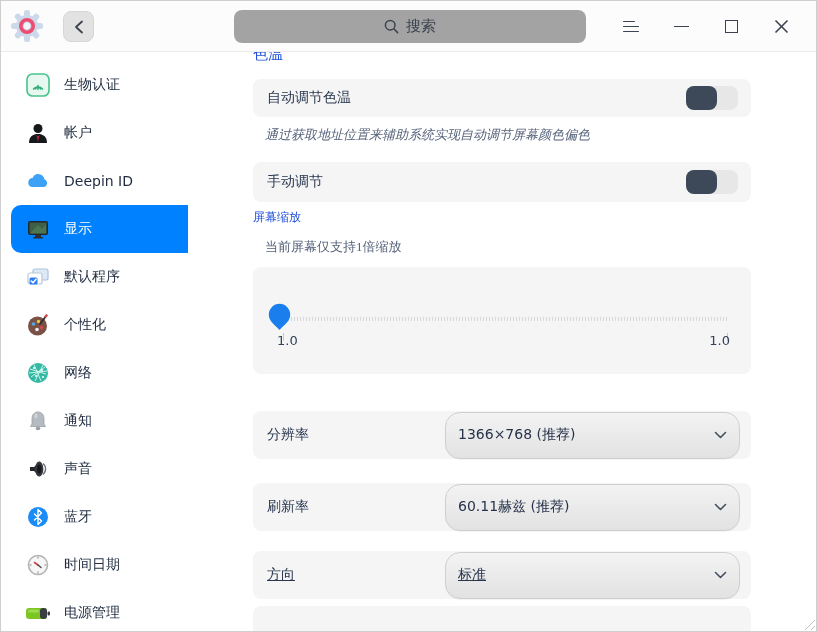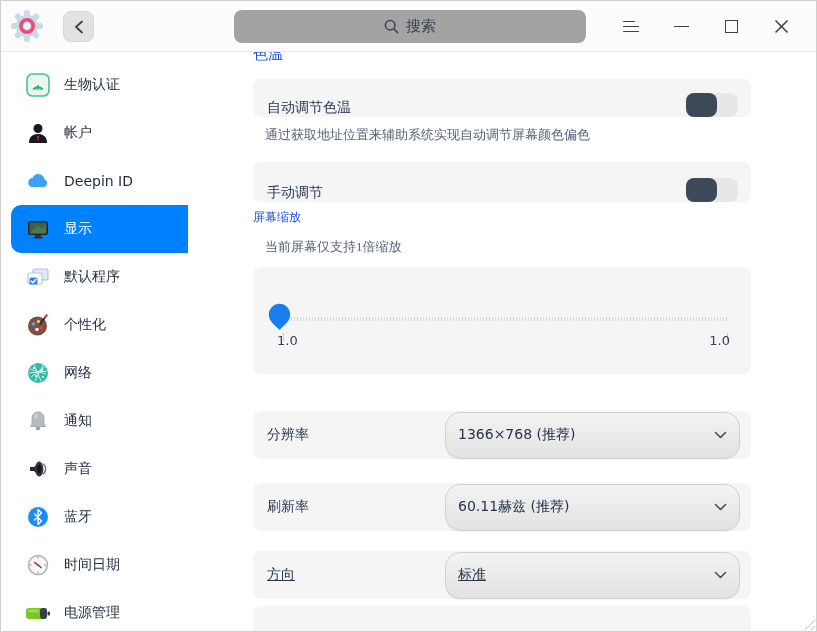--- a/index.html
+++ b/index.html
@@ -72,27 +72,27 @@
     position: absolute; top: 51px; left: 187px; right: 0; bottom: 0;
     background: #ffffff; overflow: hidden;
     padding: 0 65px;
   }
   .sec-title { font-size: 15px; font-weight: normal; color: #1d4ed8; line-height: 22px; }
   .sec-title.clipped { margin-top: -9px; }
   .card {
     background: #f5f5f6; border-radius: 8px;
   }
   .toggle-row {
-    display: flex; align-items: flex-end;
+    display: flex; align-items: center;
     padding: 0 13px 0 14px; font-size: 14px; color: #28374e;
   }
   .row1 { margin-top: 14px; height: 38px; }
   .row2 { margin-top: 18px; height: 40px; }
   .desc { font-size: 13px; color: #55627a; padding-left: 12px; }
-  .desc1 { margin-top: 9px; }
+  .desc1 { margin-top: 9px; font-style: italic; }
   .h2 { margin-top: 4px; font-size: 12px; }
   .desc2 { margin-top: 10px; font-family: Liberation Serif, serif; }
 
   
   .toggle {
     margin-left: auto; width: 52px; height: 24px;
     background: #e7e7e8; border-radius: 8px; position: relative; cursor: pointer;
   }
   .toggle .knob {
     position: absolute; left: 0; top: 0; width: 31px; height: 24px;

